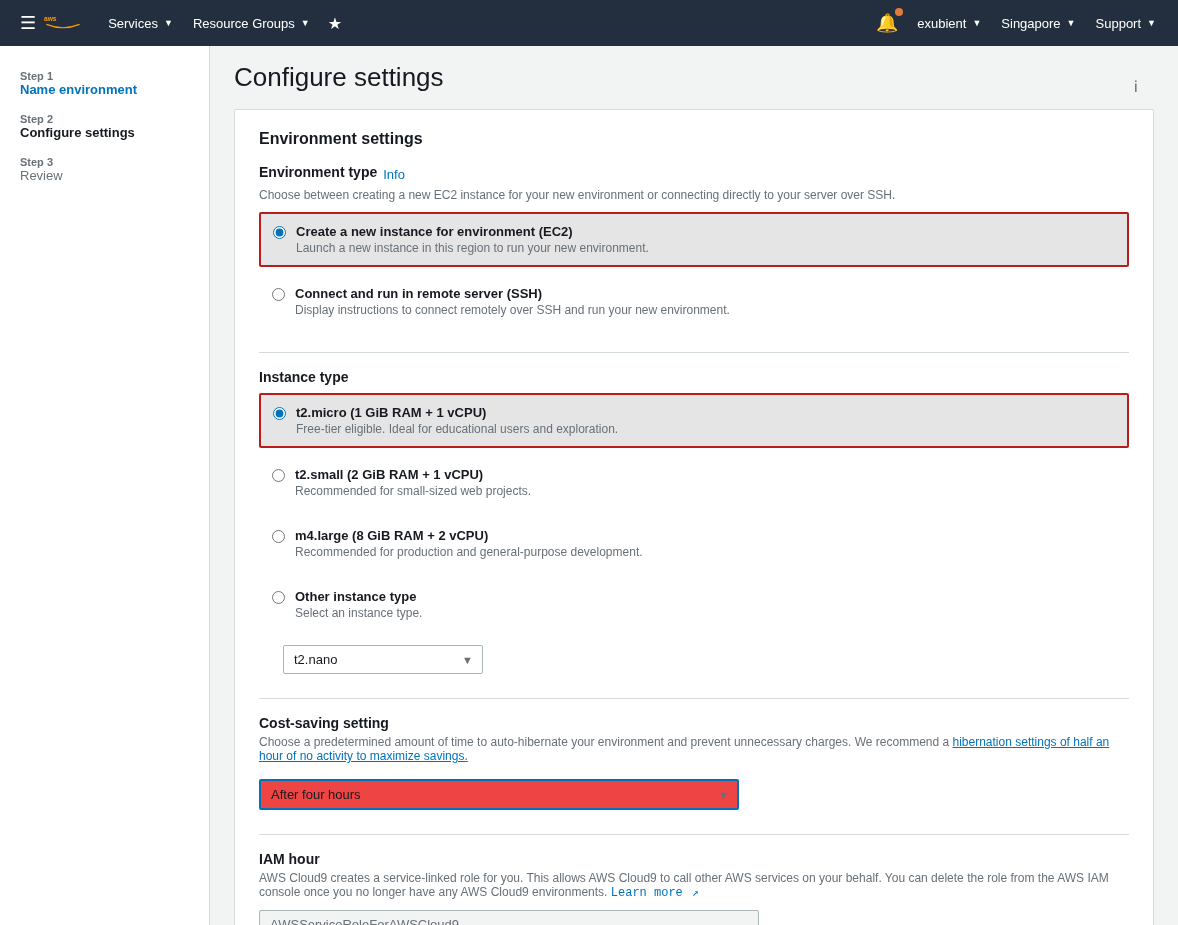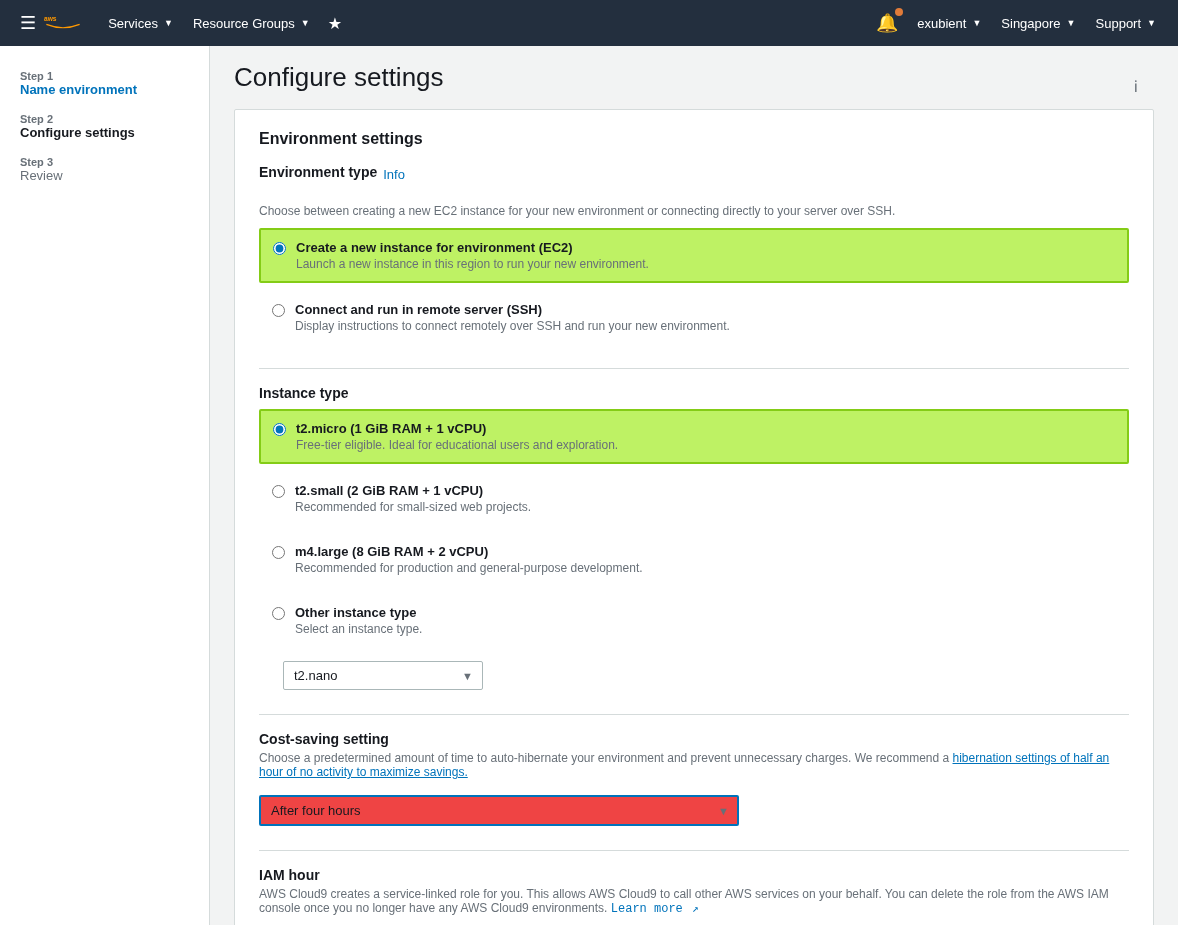--- a/index.html
+++ b/index.html
@@ -148,22 +148,22 @@
     .radio-option {
       display: flex;
       align-items: flex-start;
       padding: 10px 12px;
       border: 1px solid transparent;
       border-radius: 2px;
       margin-bottom: 8px;
       cursor: pointer;
     }
     .radio-option.selected {
-      border: 2px solid #84cc16;
-      background: #bef264;
+      border: 2px solid #b91c1c;
+      background: #e5e5e5;
     }
     .radio-option input[type="radio"] {
       margin-top: 2px;
       margin-right: 10px;
       flex-shrink: 0;
       accent-color: #0073bb;
     }
     .radio-label {
       font-size: 13px;
       font-weight: 600;
@@ -340,21 +340,21 @@
   <main class="page-content">
     <div class="page-header-row">
       <h1 class="page-title">Configure settings</h1>
       <span class="info-circle">ℹ</span>
     </div>
 
     <div class="card">
       <h2 class="card-title">Environment settings</h2>
 
       <div class="section-block">
-        <div style="display:flex; align-items:center; margin-bottom:20px;">
+        <div style="display:flex; align-items:center; margin-bottom:4px;">
           <span class="section-title">Environment type</span>
           <a class="info-link" href="#">Info</a>
         </div>
         <p class="section-desc">Choose between creating a new EC2 instance for your new environment or connecting directly to your server over SSH.</p>
 
         <div class="radio-option selected">
           <input type="radio" name="env_type" checked="" style="">
           <div>
             <div class="radio-label">Create a new instance for environment (EC2)</div>
             <div class="radio-desc">Launch a new instance in this region to run your new environment.</div>

